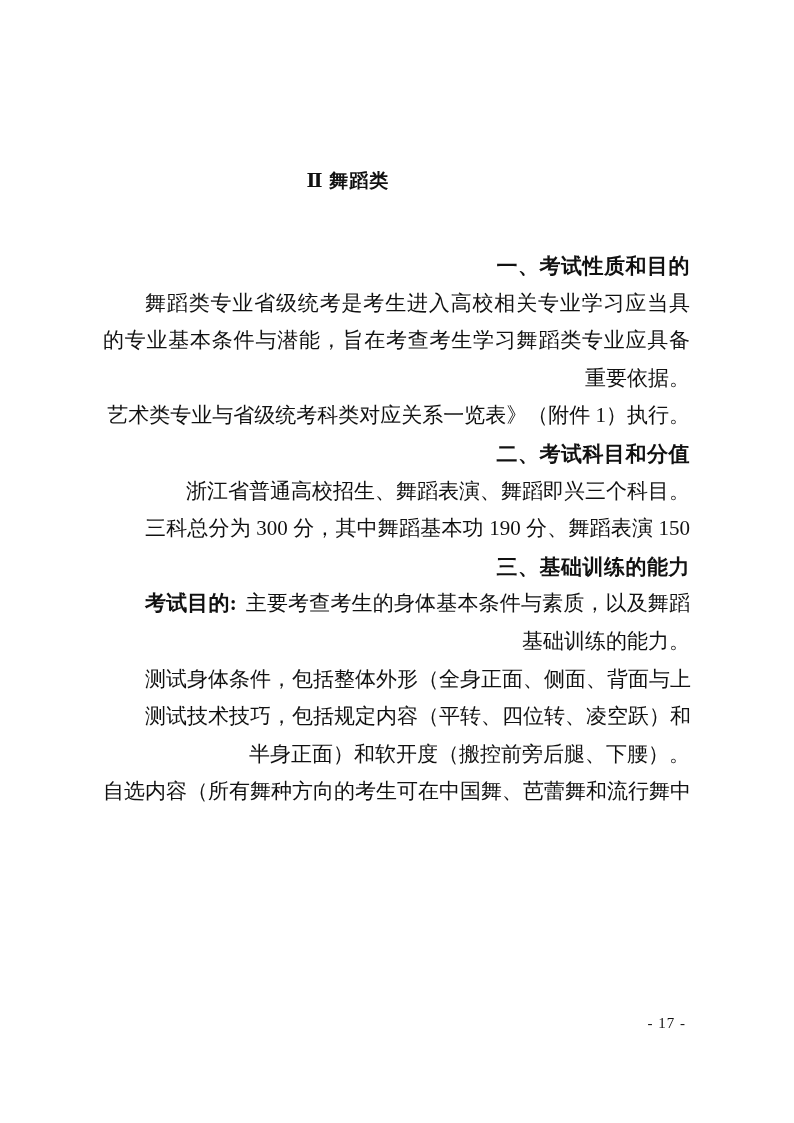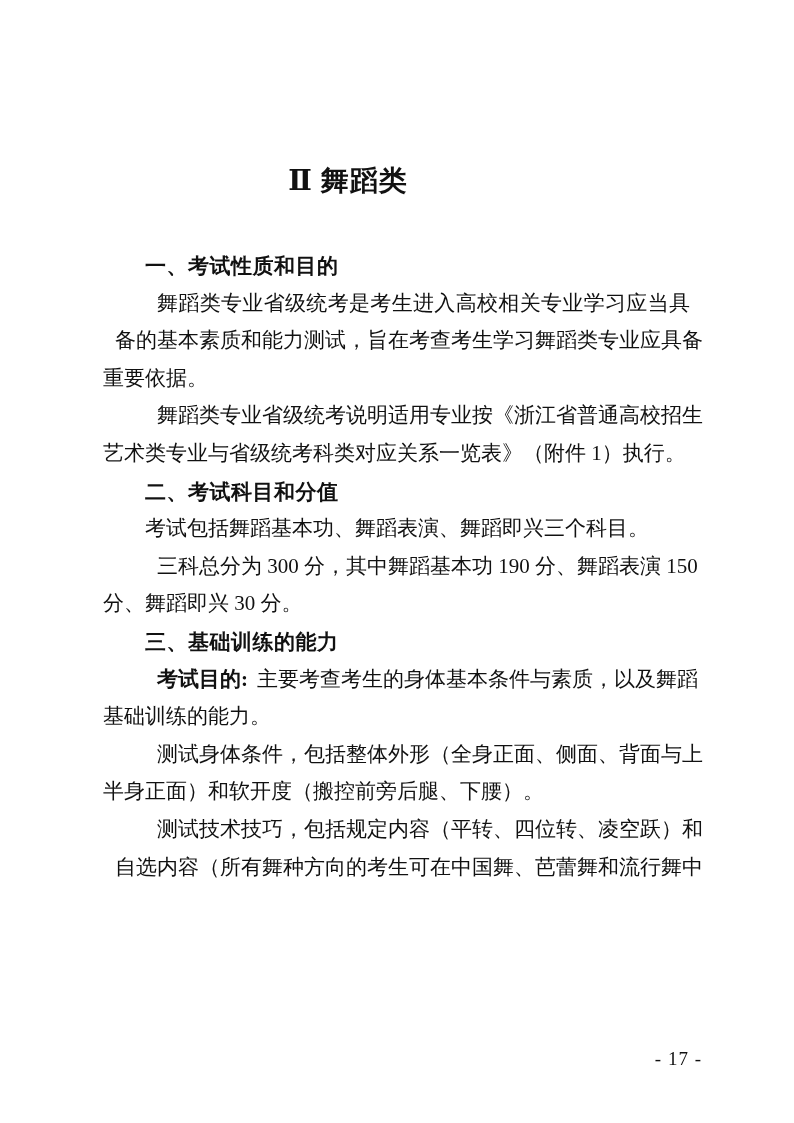--- a/index.html
+++ b/index.html
@@ -12,80 +12,77 @@
     overflow: hidden;
   }
   .page {
     position: absolute; inset: 0;
     background: #ffffff;
   }
   .doc-title {
     position: absolute;
     top: 163px; left: 0; width: 696px;
     text-align: center;
-    font-size: 28px; line-height: 36px;
+    font-size: 19px; line-height: 36px;
     font-weight: bold;
     letter-spacing: 1px;
     white-space: nowrap;
   }
   .content {
     position: absolute;
     left: 103px; top: 247px;
     width: 587px;
     font-size: 21px;
   }
   .line {
     height: 37.6px;
     line-height: 37.6px;
     white-space: nowrap;
     overflow: visible;
+    text-align: right;
   }
   .fill {
     text-align: justify;
     text-align-last: justify;
-    margin-left: 12px;
   }
   .indent { padding-left: 42px; }
   .heading {
     font-weight: bold;
     font-family: "Liberation Sans", "DejaVu Sans", sans-serif;
     letter-spacing: 0.5px;
   }
   .label { font-weight: bold; margin-right: 9px; }
   .page-number {
     position: absolute;
-    top: 1010px; right: 92px;
-    font-size: 19px; line-height: 26px;
+    top: 1010px; right: 108px;
+    font-size: 15px; line-height: 26px;
     letter-spacing: 1px;
     white-space: pre;
-    margin-top: 36px;
   }
 </style>
 </head>
 <body>
 
 <div class="page">
 
   <div class="doc-title">Ⅱ 舞蹈类</div>
 
   <div class="content">
     <div class="line heading indent">一、考试性质和目的</div>
     <div class="line indent fill">舞蹈类专业省级统考是考生进入高校相关专业学习应当具</div>
-    <div class="line fill">备的基本素质和能力测试，旨在考查考生学习舞蹈类专业应具备</div>
+    <div class="line fill">的专业基本条件与潜能，旨在考查考生学习舞蹈类专业应具备</div>
     <div class="line">重要依据。</div>
-    <div class="line indent fill">舞蹈类专业省级统考说明适用专业按《浙江省普通高校招生</div>
     <div class="line">艺术类专业与省级统考科类对应关系一览表》（附件 1）执行。</div>
     <div class="line heading indent">二、考试科目和分值</div>
-    <div class="line indent">考试包括舞蹈基本功、舞蹈表演、舞蹈即兴三个科目。</div>
+    <div class="line indent">浙江省普通高校招生、舞蹈表演、舞蹈即兴三个科目。</div>
     <div class="line indent fill">三科总分为 300 分，其中舞蹈基本功 190 分、舞蹈表演 150</div>
-    <div class="line">分、舞蹈即兴 30 分。</div>
     <div class="line heading indent">三、基础训练的能力</div>
     <div class="line indent fill"><span class="label">考试目的:</span><span>主要考查考生的身体基本条件与素质，以及舞蹈</span></div>
     <div class="line">基础训练的能力。</div>
     <div class="line indent fill">测试身体条件，包括整体外形（全身正面、侧面、背面与上</div>
+    <div class="line indent fill">测试技术技巧，包括规定内容（平转、四位转、凌空跃）和</div>
     <div class="line">半身正面）和软开度（搬控前旁后腿、下腰）。</div>
-    <div class="line indent fill">测试技术技巧，包括规定内容（平转、四位转、凌空跃）和</div>
     <div class="line fill">自选内容（所有舞种方向的考生可在中国舞、芭蕾舞和流行舞中</div>
   </div>
 
   <div class="page-number">- 17 -</div>
 
 </div>
 
 </body></html>

